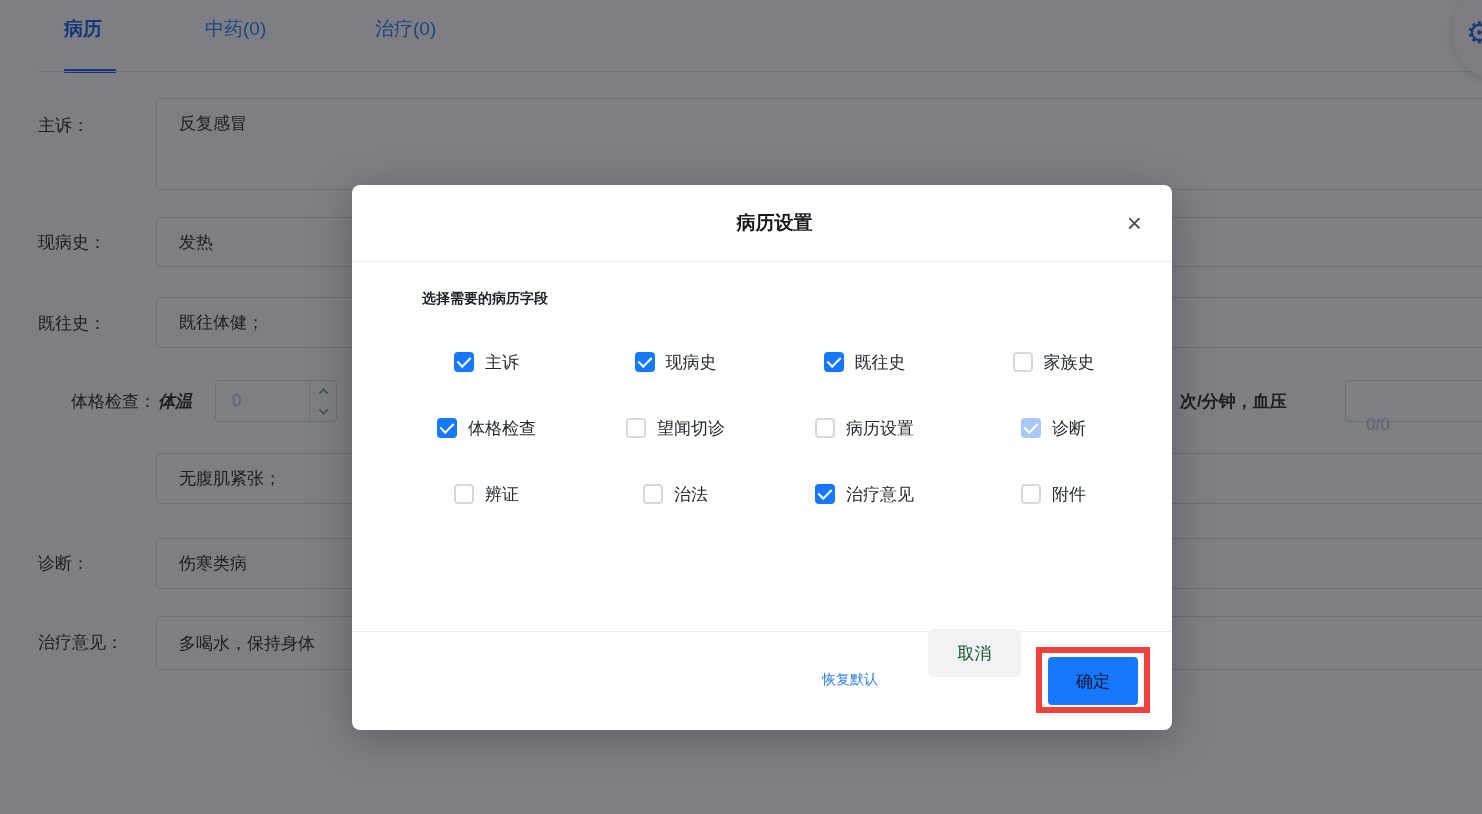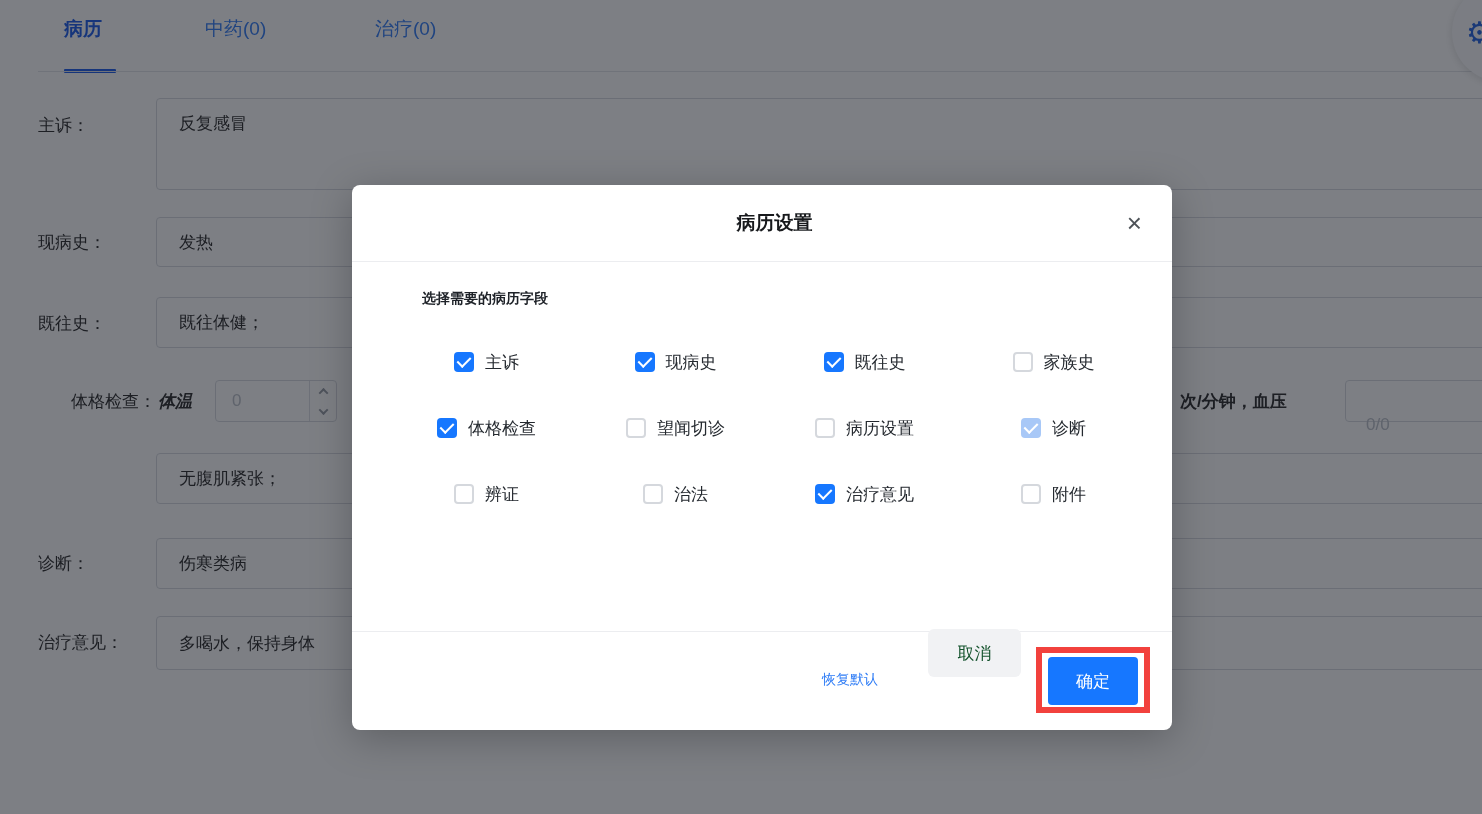--- a/index.html
+++ b/index.html
@@ -66,21 +66,21 @@
     transform:rotate(45deg); }
   .checkbox.checked.disabled { background:#a8c8f7; }
   .cb-label { margin-left:11px; font-size:17px; color:#24292f; }
 
   .modal-footer-divider { position:absolute; left:0; right:0; top:446px; height:1px; background:#ecedf0; }
   .link-btn { position:absolute; left:453px; top:486px; font-size:14px; color:#2e7cf6; cursor:pointer;margin-left:17px; }
   .btn { position:absolute; display:flex; align-items:center; justify-content:center;
     font-size:17px; border-radius:6px; cursor:pointer; }
   .btn-cancel { left:576px; top:444px; width:93px; height:48px; background:#f1f2f4; color:#14532d; }
   .btn-confirm { left:696px; top:472px; width:90px; height:48px; background:#1677ff;
-    color:#ffffff; border-radius:4px; }
+    color:#0f172a; border-radius:4px; }
 
   
   .annotation-box { position:absolute; left:1036px; top:647px; width:114px; height:66px;
     border:6px solid #f2413d; z-index:40; pointer-events:none; }
 </style>
 </head>
 <body>
 
 <div class="page">
 

